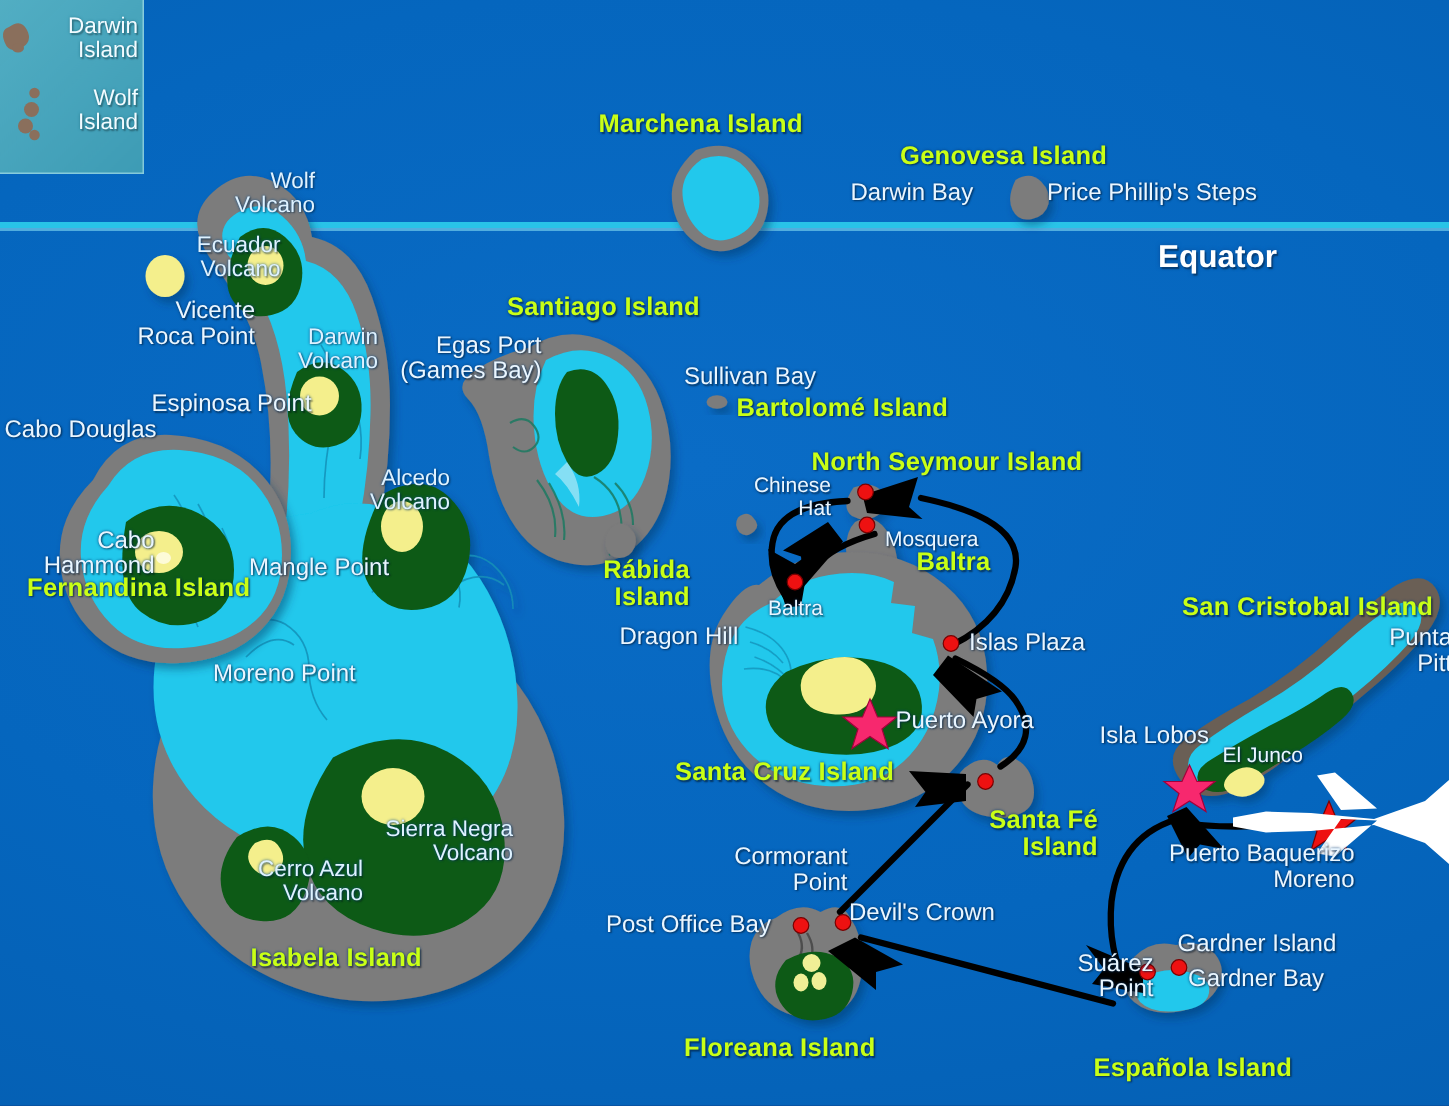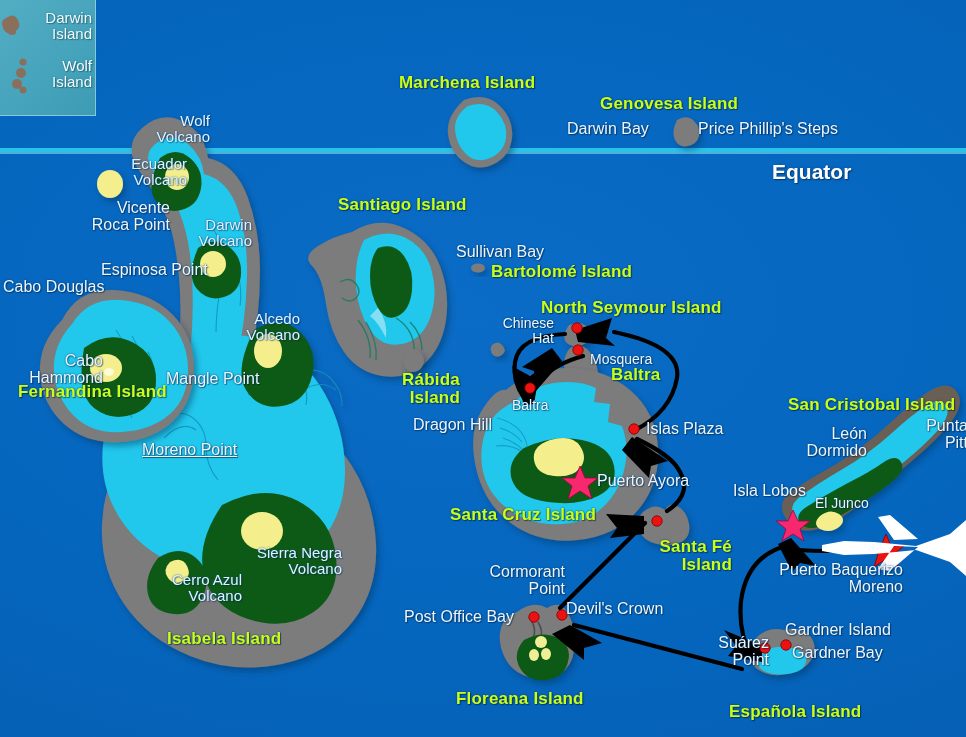--- a/index.html
+++ b/index.html
@@ -367,37 +367,37 @@
     <span>Vicente</span><br>
     <span>Roca Point</span>
   </div>
   <div class="lbl site" style="left:101px;top:261px;">Espinosa Point</div>
   <div class="lbl site" style="left:3px;top:278px;">Cabo Douglas</div>
   <div class="lbl site center" style="left:3px;top:352px;width:100px;">
     <span>Cabo</span><br>
     <span>Hammond</span>
   </div>
   <div class="lbl site" style="left:166px;top:370px;">Mangle Point</div>
-  <div class="lbl site" style="left:142px;top:441px;text-decoration:underline;">Moreno Point</div>
-
+  <div class="lbl site" style="left:142px;top:441px;">Moreno Point</div>
+
+  <div class="lbl site center" style="left:251px;top:222px;width:110px;">
+    <span>Egas Port</span><br>
+    <span>(Games Bay)</span>
+  </div>
   <div class="lbl site" style="left:456px;top:243px;">Sullivan Bay</div>
   <div class="lbl site small center" style="left:482px;top:316px;width:72px;">
     <span>Chinese</span><br>
     <span>Hat</span>
   </div>
   <div class="lbl site small" style="left:590px;top:352px;">Mosquera</div>
   <div class="lbl site small" style="left:512px;top:398px;">Baltra</div>
   <div class="lbl site" style="left:413px;top:416px;">Dragon Hill</div>
   <div class="lbl site" style="left:646px;top:420px;">Islas Plaza</div>
   <div class="lbl site" style="left:597px;top:472px;">Puerto Ayora</div>
 
-  <div class="lbl site center" style="left:775px;top:425px;width:92px;">
-    <span>León</span><br>
-    <span>Dormido</span>
-  </div>
   <div class="lbl site center" style="left:912px;top:417px;width:56px;">
     <span>Punta</span><br>
     <span>Pitt</span>
   </div>
   <div class="lbl site" style="left:733px;top:482px;">Isla Lobos</div>
   <div class="lbl site small" style="left:815px;top:496px;">El Junco</div>
   <div class="lbl site center" style="left:735px;top:561px;width:168px;">
     <span>Puerto Baquerizo</span><br>
     <span>Moreno</span>
   </div>

